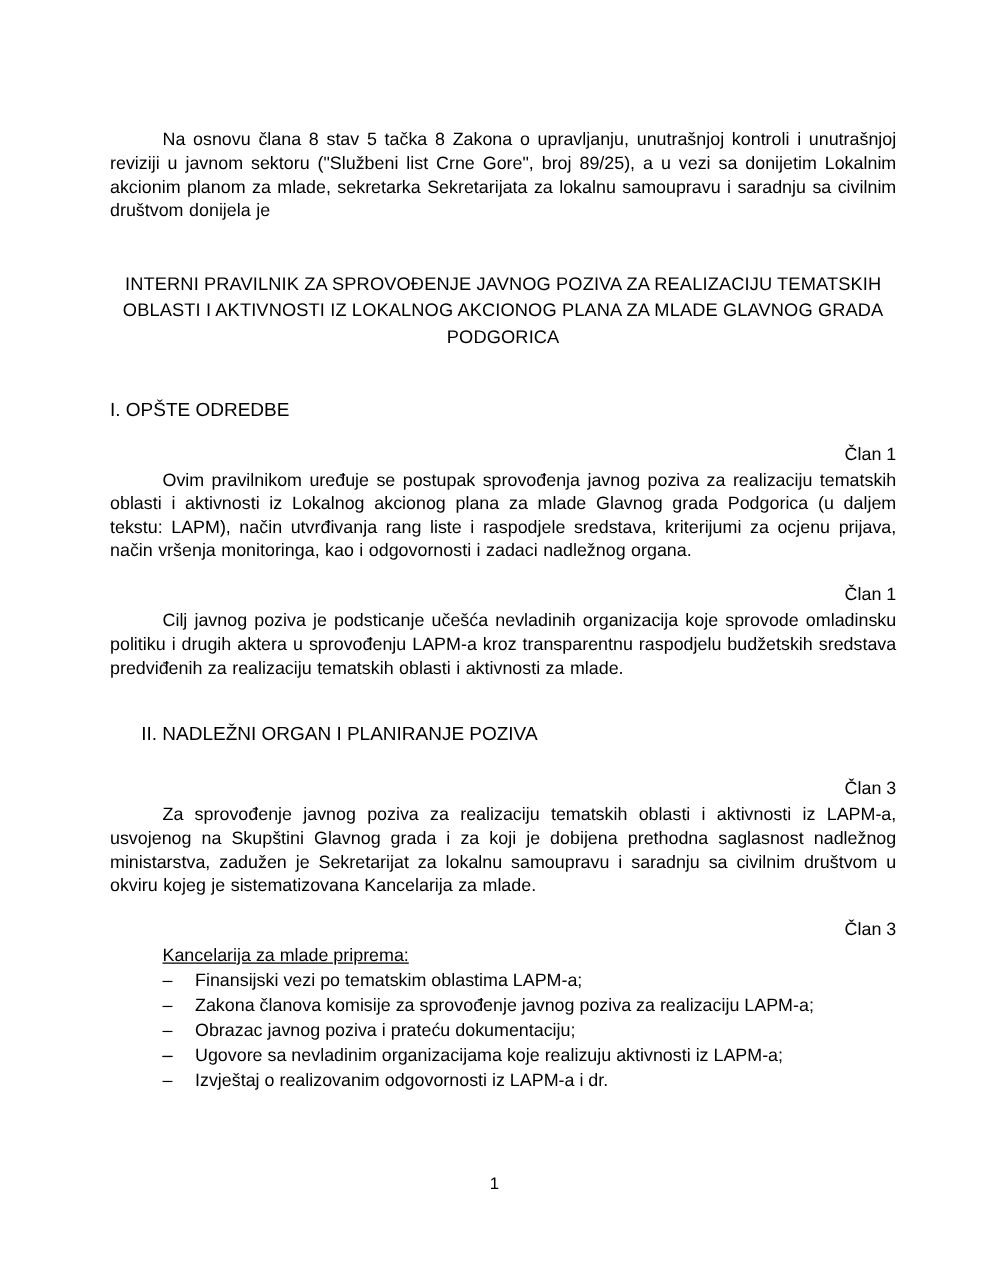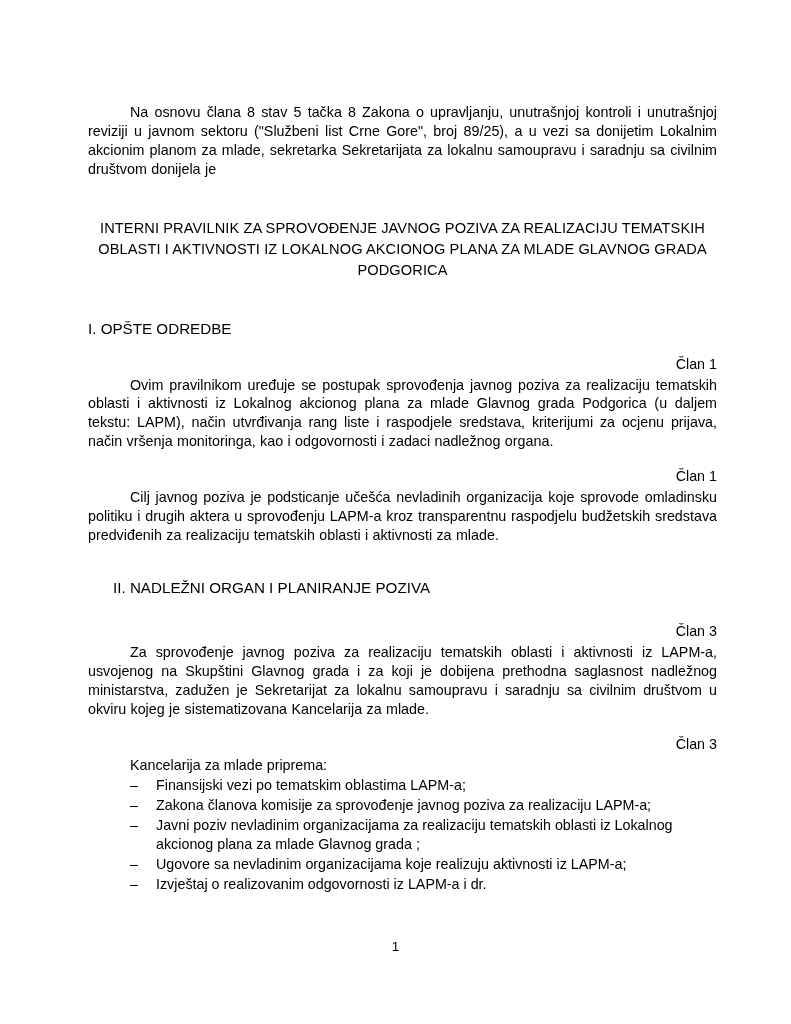--- a/index.html
+++ b/index.html
@@ -59,20 +59,21 @@
   }
   .body-par {
     text-align: justify;
     text-indent: 42px;
     margin: 2px 0 0 0;
     word-spacing: 0.4px;
   }
   .lead-line {
     margin: 2px 0 0 42px;
     font-size: 14.3px;
+    text-decoration: underline;
   }
   ul.dash-list {
     list-style: none;
     margin: 2px 0 0 0;
     padding: 0 0 0 42px;
   }
   ul.dash-list li {
     position: relative;
     padding-left: 26px;
     margin: 0 0 1px 0;
@@ -114,21 +115,21 @@
 
   <p class="article-no gap-big">Član 3</p>
   <p class="body-par">Za sprovođenje javnog poziva za realizaciju tematskih oblasti i aktivnosti iz LAPM-a, usvojenog na Skupštini Glavnog grada i za koji je dobijena prethodna saglasnost nadležnog ministarstva, zadužen je Sekretarijat za lokalnu samoupravu i saradnju sa civilnim društvom u okviru kojeg je sistematizovana Kancelarija za mlade.</p>
 
   <p class="article-no">Član 3</p>
   <p class="lead-line">Kancelarija za mlade priprema:</p>
 
   <ul class="dash-list">
     <li><span class="dash">‒</span><span>Finansijski vezi po tematskim oblastima LAPM-a;</span></li>
     <li><span class="dash">‒</span><span>Zakona članova komisije za sprovođenje javnog poziva za realizaciju LAPM-a;</span></li>
+    <li><span class="dash">‒</span><span>Obrazac javnog poziva i prateću dokumentaciju;</span></li>
     <li><span class="dash">‒</span></li>
-    <li><span class="dash">‒</span><span>Javni poziv nevladinim organizacijama za realizaciju tematskih oblasti iz Lokalnog akcionog plana za mlade Glavnog grada ;</span></li>
     <li><span class="dash">‒</span><span>Ugovore sa nevladinim organizacijama koje realizuju aktivnosti iz LAPM-a;</span></li>
     <li><span class="dash">‒</span><span>Izvještaj o realizovanim odgovornosti iz LAPM-a i dr.</span></li>
   </ul>
 
   <div class="page-number">1</div>
 
 </div>
 
 </body></html>

